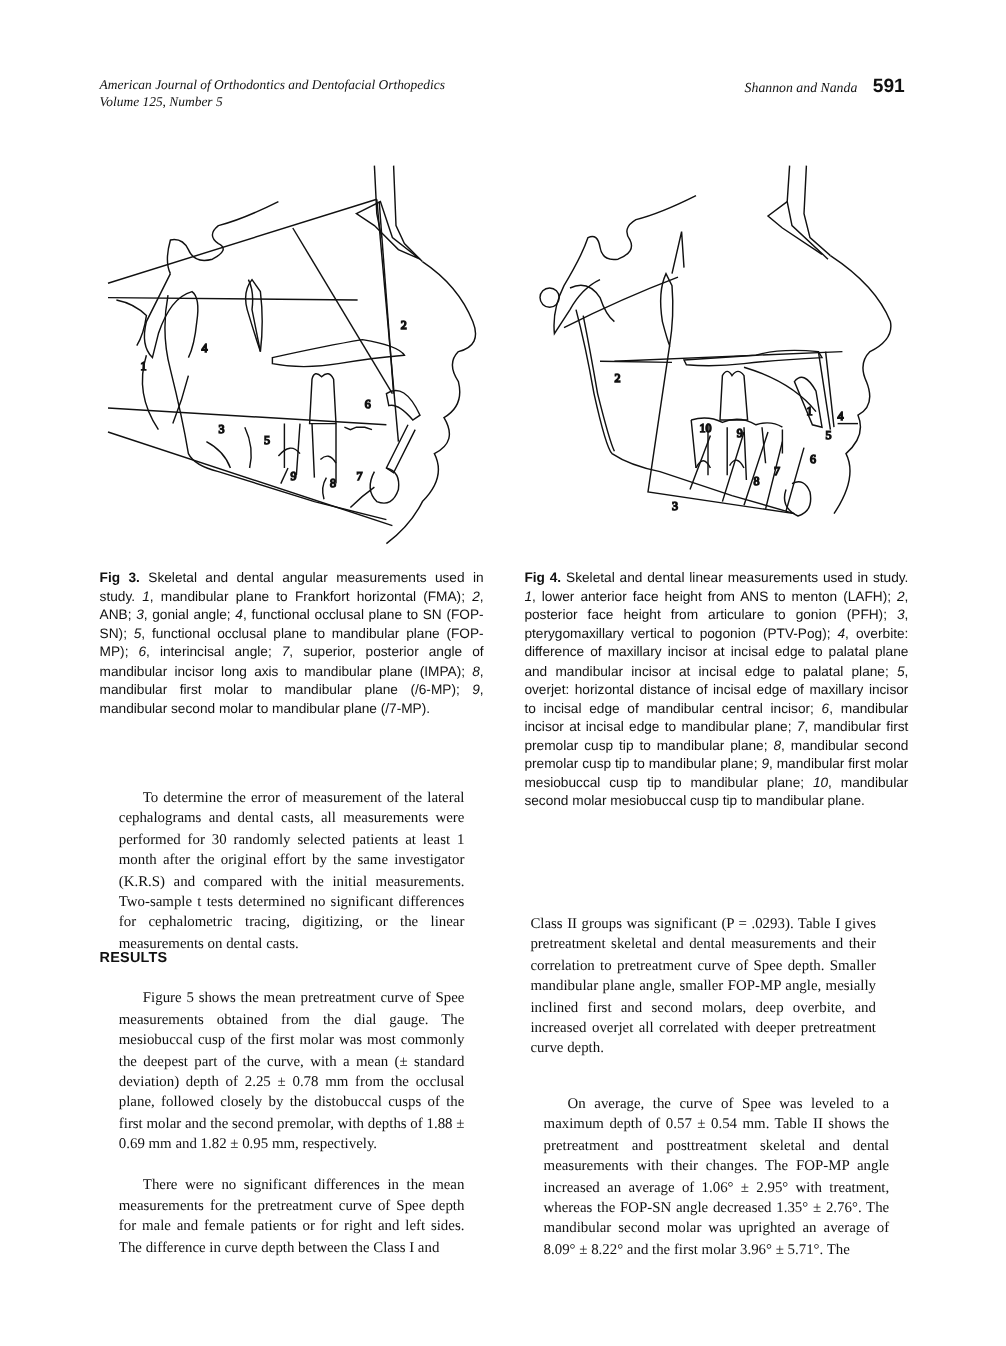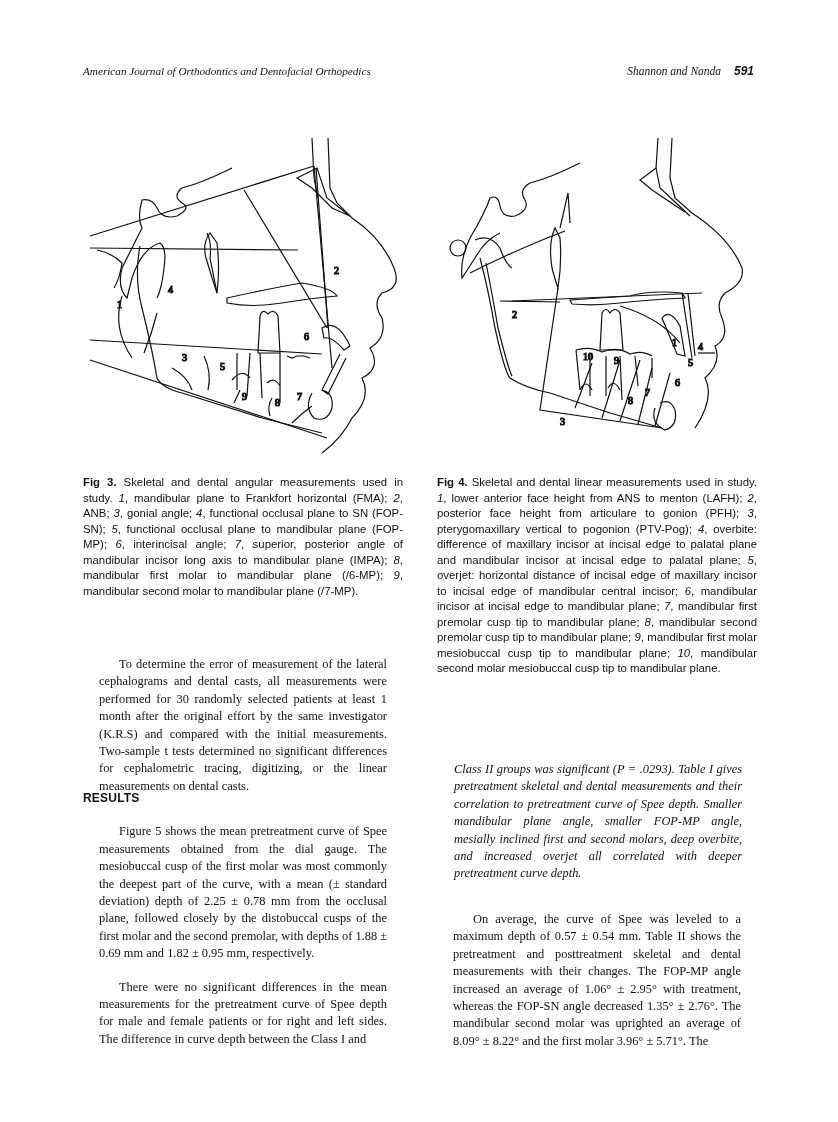--- a/index.html
+++ b/index.html
@@ -2,45 +2,46 @@
 <html><head>
 <meta charset="utf-8">
 <style>
   html, body { margin:0; padding:0; background:#ffffff; }
   body { width:838px; height:1122px; position:relative; overflow:hidden; color:#111; }
   .serif { font-family: "Liberation Serif", "DejaVu Serif", serif; }
   .sans { font-family: "Liberation Sans", "DejaVu Sans", sans-serif; }
   .header-left { position:absolute; left:83px; top:64px; font-size:11.2px; font-style:italic; line-height:14px; }
   .header-right { position:absolute; right:84px; top:64px; font-size:11.5px; }
   .header-right .author { font-style:italic; margin-right:10px;text-align:center; }
-  .header-right .page { font-family:"Liberation Sans", sans-serif; font-weight:bold; font-size:12px;font-style:italic; }
+  .header-right .page { font-family:"Liberation Sans", sans-serif; font-weight:bold; font-size:16px; }
   .figure { position:absolute; }
   .fig3 { left:82px; top:128px; width:330px; height:330px; }
   .fig4 { left:430px; top:128px; width:340px; height:310px; }
   .caption { position:absolute; font-size:11.4px; line-height:15.5px; text-align:justify; }
   .cap3 { left:83px; top:475px; width:320px; }
   .cap4 { left:437px; top:475px; width:320px; }
   .caption b { font-weight:bold; }
   .caption i { font-style:italic; }
   .col { position:absolute; font-size:12.4px; line-height:17.4px; text-align:justify; }
   .col p { margin:16px; text-indent:20px; }
   .col p.noindent { text-indent:0; }
   .col1a { left:83px; top:640px; width:320px; }
   .col1b { left:83px; top:790px; width:320px; }
-  .col2 { left:438px; top:745px; width:320px;font-style:italic; }
+  .col2 { left:426px; top:745px; width:320px; }
   .col2b { left:437px; top:895px; width:320px; }
   .section-head { font-family:"Liberation Sans", sans-serif; font-weight:bold; font-size:12px; margin:0 0 9px 0; letter-spacing:0.2px; }
   .sub-head { font-family:"Liberation Sans", sans-serif; font-weight:bold; font-size:12px; margin:0 0 8px 0; }
   svg text { font-family:"Liberation Serif", serif; font-size:10px; fill:#111; }
 </style>
 </head>
 <body>
 
 <div class="header-left serif">
   <div>American Journal of Orthodontics and Dentofacial Orthopedics</div>
+  <div>Volume 125, Number 5</div>
 </div>
 <div class="header-right serif">
   <span class="author">Shannon and Nanda</span>
   <span class="page">591</span>
 </div>
 
 <div class="figure fig3">
   <svg width="330" height="330" viewBox="0 0 330 330" fill="none" stroke="#111" stroke-width="1.2">
 
     <path d="M230 10 L232 50 L236 70"></path>

